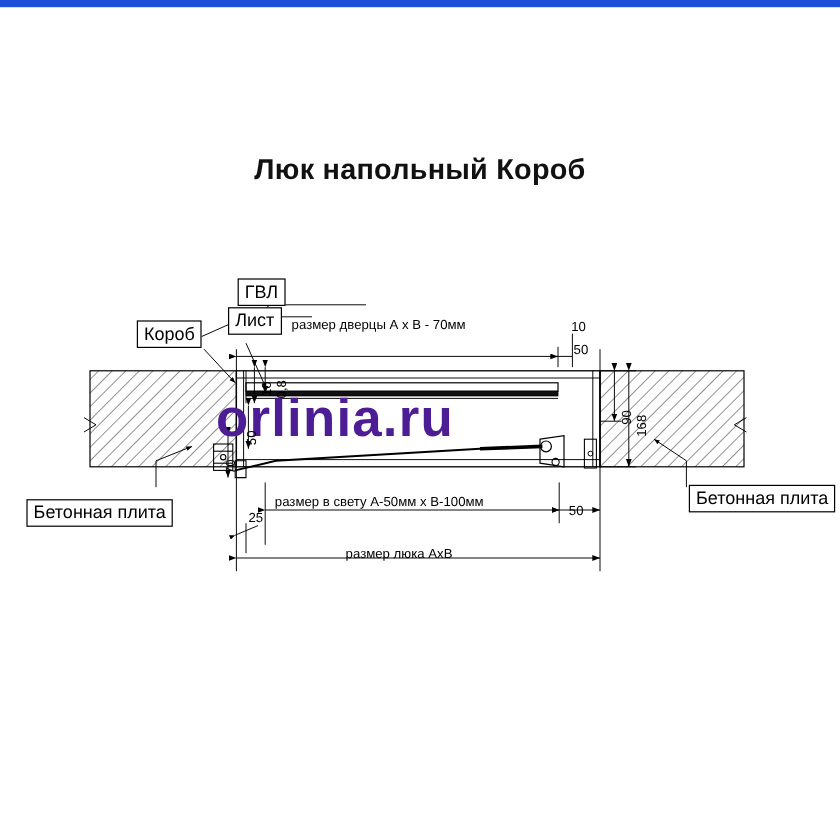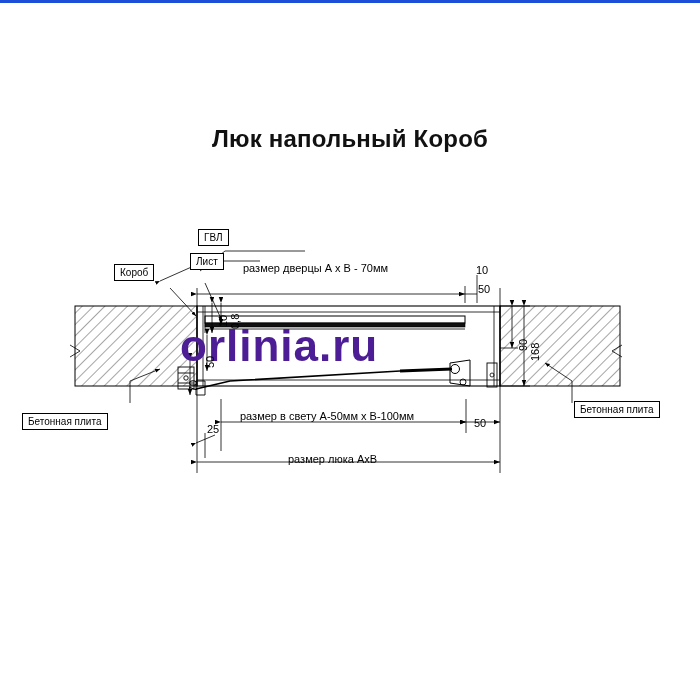--- a/index.html
+++ b/index.html
@@ -5,42 +5,42 @@
   html,body{margin:0;padding:0;}
   body{
     width:700px;height:700px;
     background:#ffffff;
     font-family:"Liberation Sans", sans-serif;
     overflow:hidden;
     position:relative;
   }
   #page{
     position:absolute;inset:0;
-    border-top:3px solid #1d4ed8;
+    border-top:6px solid #1d4ed8;
   }
   #title{
     position:absolute;
     top:122px;left:0;width:700px;
     text-align:center;
     font-size:24px;
     font-weight:bold;
     color:#111;
     letter-spacing:0.2px;
   }
   .lbl{
     position:absolute;
     font-size:11px;
     color:#000;
     white-space:nowrap;
   }
   .boxed{
     border:1px solid #000;
     background:#fff;
     padding:2px 5px;
-    font-size:10px;
+    font-size:15px;
   }
   .vert{
     transform-origin:0 0;
   }
   #wm{
     position:absolute;
     left:180px;top:318px;
     width:340px;
     font-size:44px;
     font-weight:bold;
@@ -159,21 +159,21 @@
 
   <div id="wm">orlinia.ru</div>
 
   <div class="lbl boxed" style="left:114px;top:261px;">Короб</div>
   <div class="lbl boxed" style="left:198px;top:226px;">ГВЛ</div>
   <div class="lbl boxed" style="left:190px;top:250px;">Лист</div>
   <div class="lbl boxed" style="left:22px;top:410px;">Бетонная плита</div>
   <div class="lbl boxed" style="left:574px;top:398px;">Бетонная плита</div>
 
   <div class="lbl" style="left:243px;top:259px;">размер дверцы А х В - 70мм</div>
-  <div class="lbl" style="left:240px;top:407px;">размер в свету А-50мм х В-100мм</div>
+  <div class="lbl" style="left:229px;top:407px;">размер в свету А-50мм х В-100мм</div>
   <div class="lbl" style="left:288px;top:450px;">размер люка АхВ</div>
 
   <div class="lbl" style="left:476px;top:261px;">10</div>
   <div class="lbl" style="left:478px;top:280px;">50</div>
   <div class="lbl" style="left:474px;top:414px;">50</div>
   <div class="lbl" style="left:207px;top:420px;">25</div>
 
   <div class="lbl vert" style="left:217px;top:324px;transform:rotate(-90deg);">10</div>
   <div class="lbl vert" style="left:229px;top:326px;transform:rotate(-90deg);">0,8</div>
   <div class="lbl vert" style="left:204px;top:365px;transform:rotate(-90deg);">50</div>

